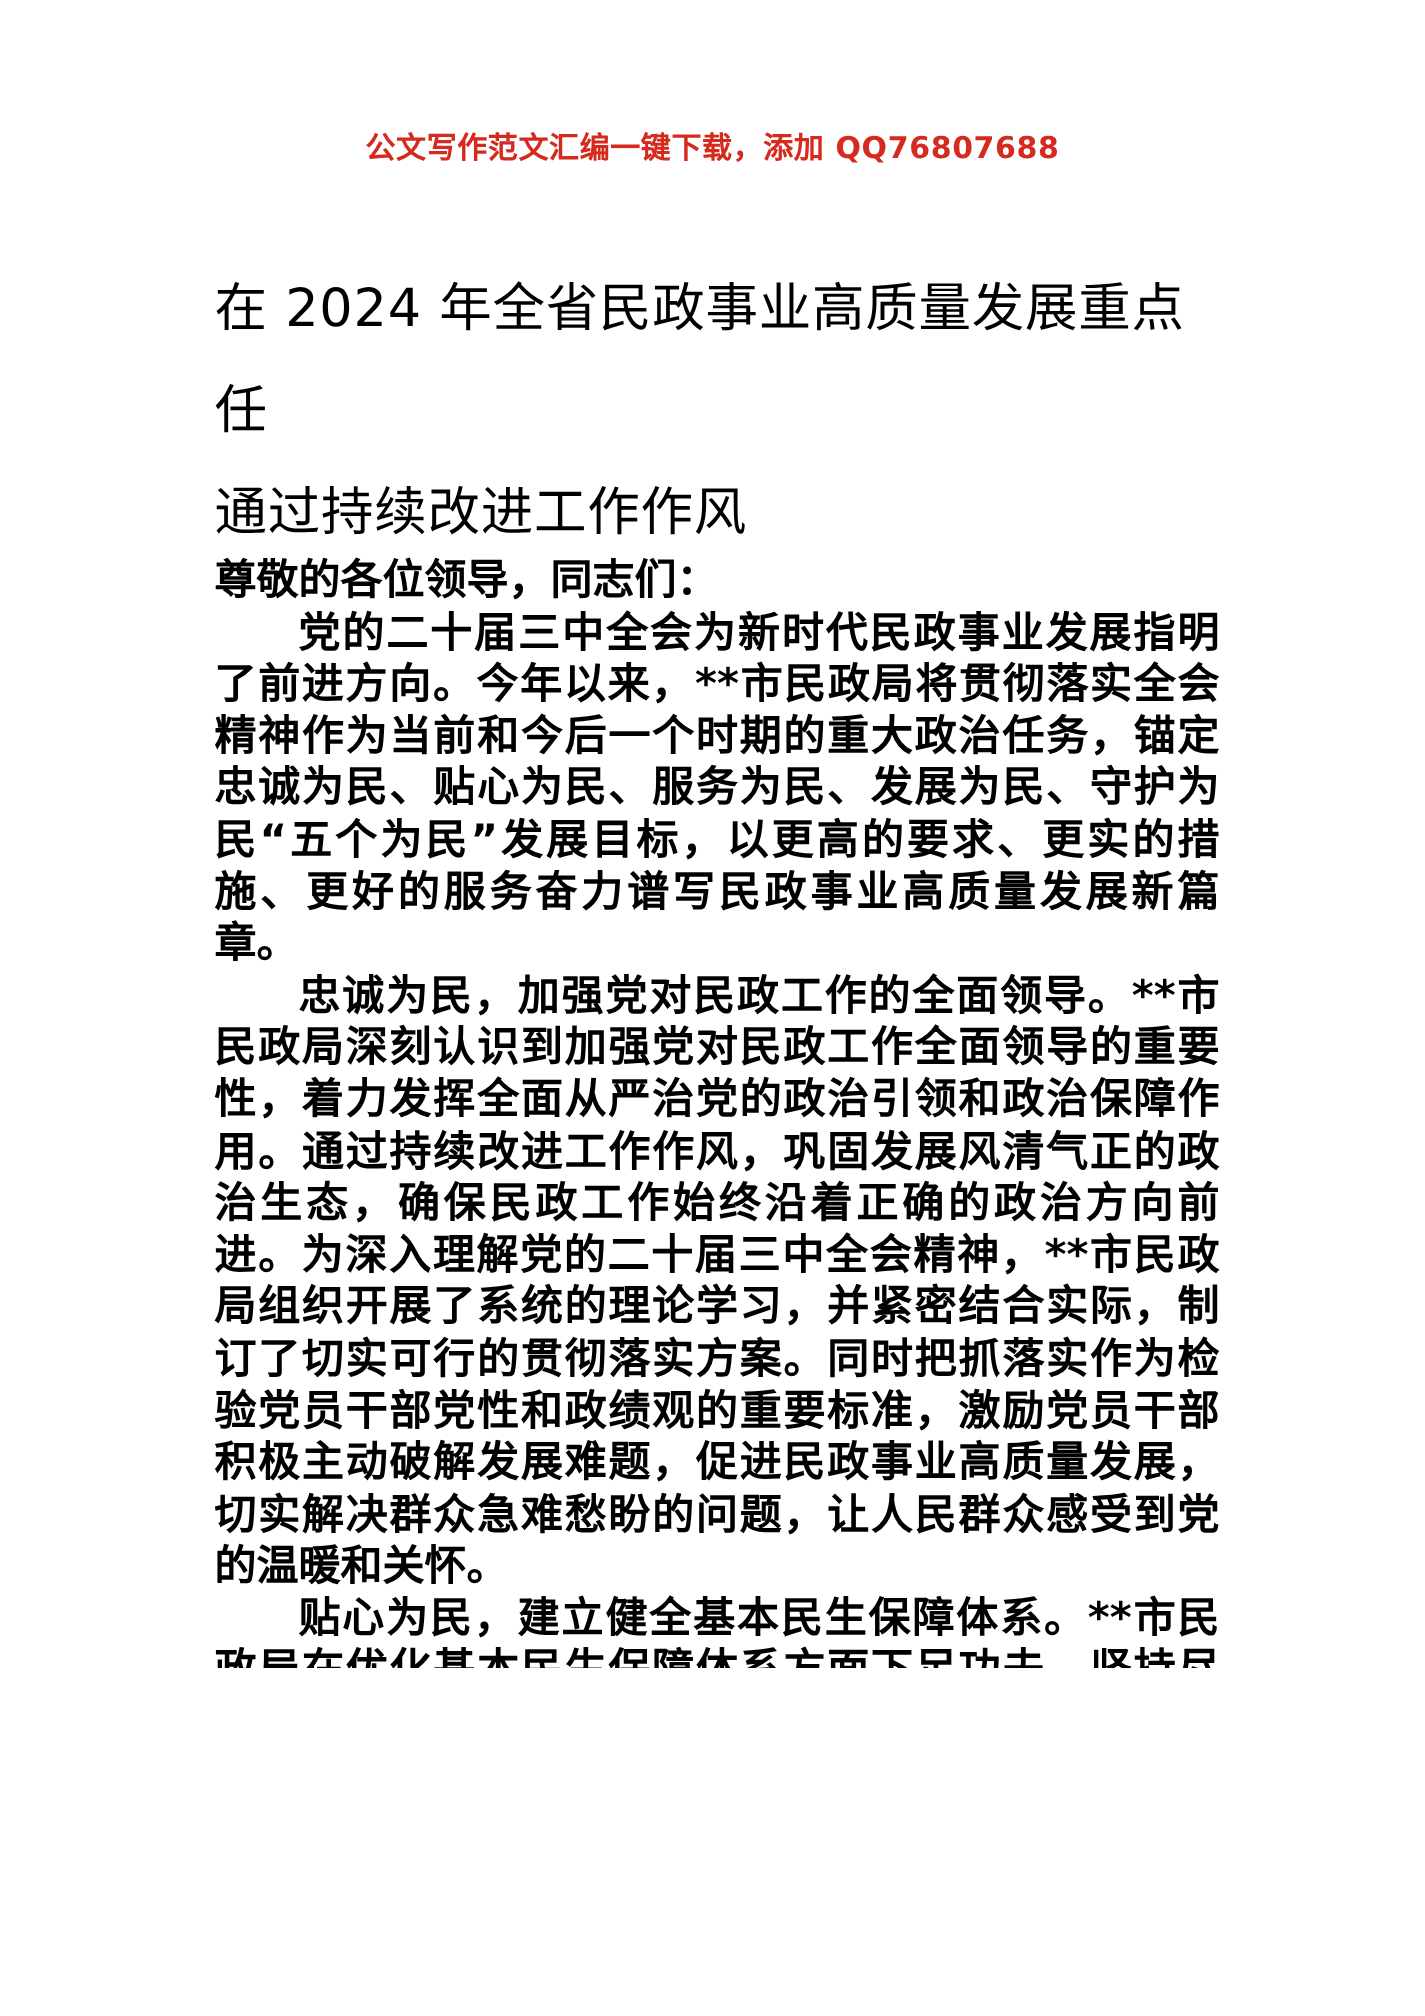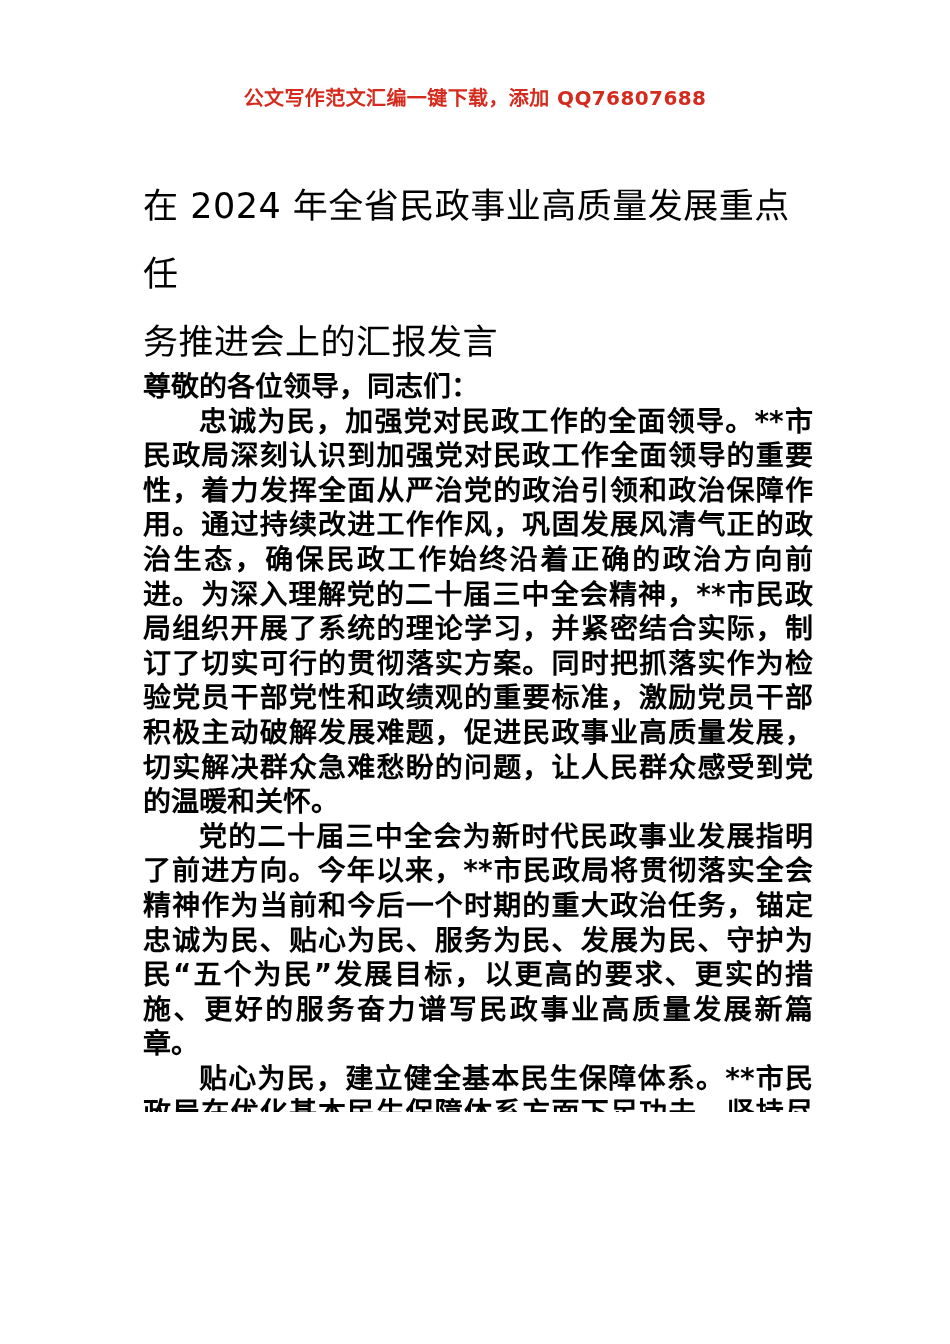--- a/index.html
+++ b/index.html
@@ -96,25 +96,25 @@
 </style>
 </head>
 <body>
 
 <div class="page">
 
   <div class="watermark">公文写作范文汇编一键下载，添加 QQ76807688</div>
 
   <div class="doc-title">
     <div>在 2024 年全省民政事业高质量发展重点任</div>
-    <div>务推进会上的汇报发言</div>
+    <div>通过持续改进工作作风</div>
   </div>
 
   <div class="text-clip">
     <div class="body-text">
       <p>尊敬的各位领导，同志们：</p>
+      <p class="indent">党的二十届三中全会为新时代民政事业发展指明了前进方向。今年以来，**市民政局将贯彻落实全会精神作为当前和今后一个时期的重大政治任务，锚定忠诚为民、贴心为民、服务为民、发展为民、守护为民“五个为民”发展目标，以更高的要求、更实的措施、更好的服务奋力谱写民政事业高质量发展新篇章。</p>
       <p class="indent">忠诚为民，加强党对民政工作的全面领导。**市民政局深刻认识到加强党对民政工作全面领导的重要性，着力发挥全面从严治党的政治引领和政治保障作用。通过持续改进工作作风，巩固发展风清气正的政治生态，确保民政工作始终沿着正确的政治方向前进。为深入理解党的二十届三中全会精神，**市民政局组织开展了系统的理论学习，并紧密结合实际，制订了切实可行的贯彻落实方案。同时把抓落实作为检验党员干部党性和政绩观的重要标准，激励党员干部积极主动破解发展难题，促进民政事业高质量发展，切实解决群众急难愁盼的问题，让人民群众感受到党的温暖和关怀。</p>
-      <p class="indent">党的二十届三中全会为新时代民政事业发展指明了前进方向。今年以来，**市民政局将贯彻落实全会精神作为当前和今后一个时期的重大政治任务，锚定忠诚为民、贴心为民、服务为民、发展为民、守护为民“五个为民”发展目标，以更高的要求、更实的措施、更好的服务奋力谱写民政事业高质量发展新篇章。</p>
       <p class="indent">贴心为民，建立健全基本民生保障体系。**市民政局在优化基本民生保障体系方面下足功夫，坚持尽力而为、量力而行的原则，适度调整全市城乡最低生活保障标准，确保困难群众的基本生活得到有效保障。同时，推动低保扩围增效，加强低收入人口动态监测和救助帮扶，确保救助政策精准覆盖每一个需要帮助的家庭。此外，还积极推进政府购买社会救助服务和低保审批权限下放试点，发挥</p>
     </div>
   </div>
 
 </div>
 
 </body></html>

